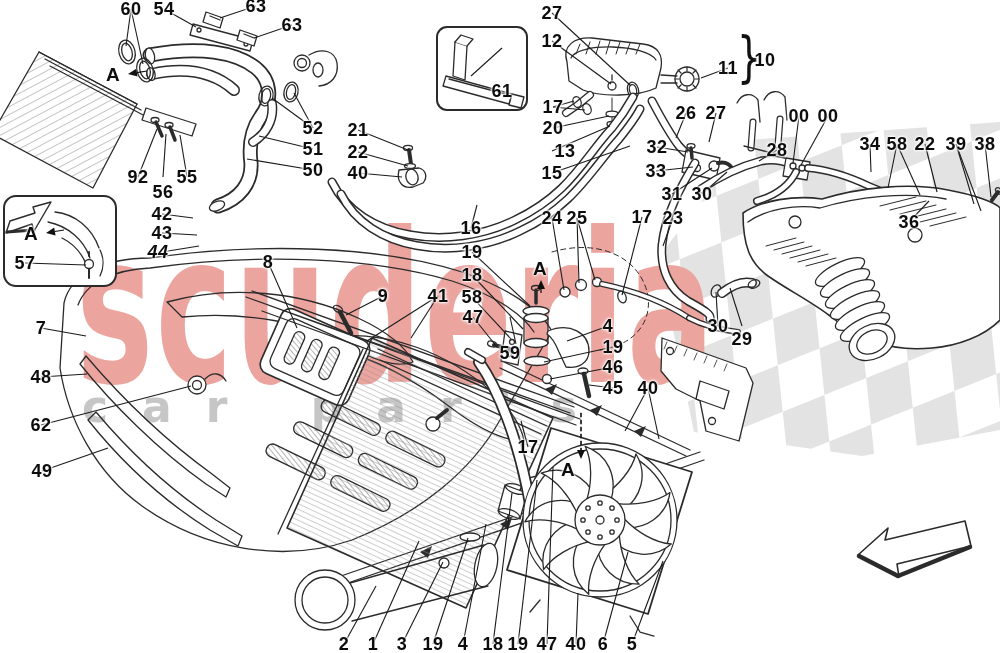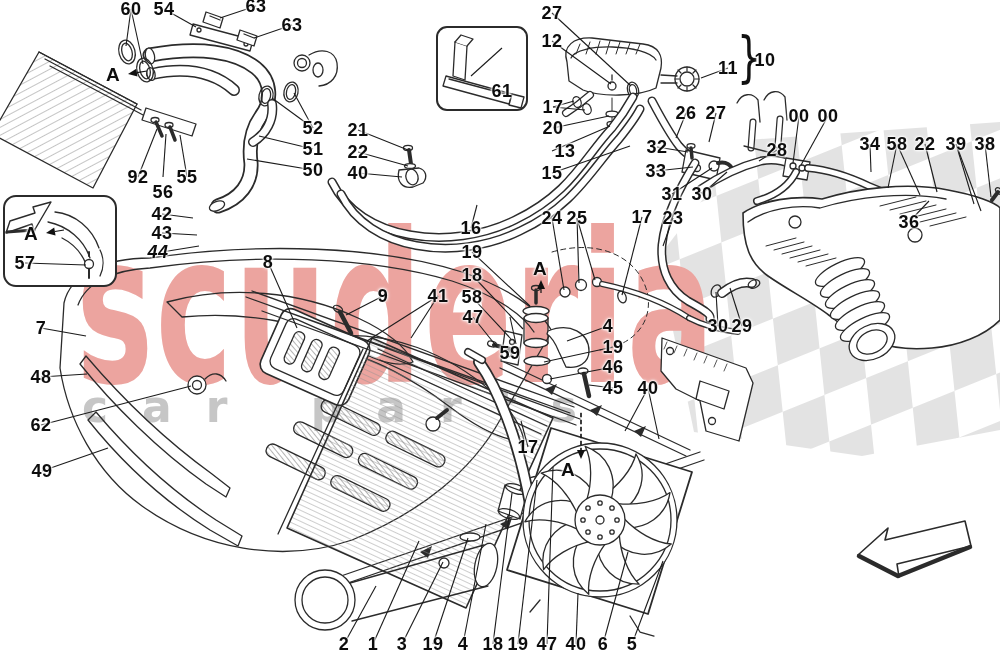--- a/index.html
+++ b/index.html
@@ -491,21 +491,21 @@
       <span class="callout" style="left: 472px; top: 275px;">18</span>
       <span class="callout" style="left: 472px; top: 297px;">58</span>
       <span class="callout" style="left: 473px; top: 317px;">47</span>
       <span class="callout" style="left: 510px; top: 317px; margin-top: 36px;">59</span>
       <span class="callout" style="left: 608px; top: 326px;">4</span>
       <span class="callout" style="left: 613px; top: 347px;">19</span>
       <span class="callout" style="left: 613px; top: 367px;">46</span>
       <span class="callout" style="left: 613px; top: 388px;">45</span>
       <span class="callout" style="left: 648px; top: 388px;">40</span>
       <span class="callout" style="left: 718px; top: 326px;">30</span>
-      <span class="callout" style="left: 742px; top: 326px;">29</span>
+      <span class="callout" style="left: 742px; top: 339px;">29</span>
       <span class="callout" style="left: 528px; top: 447px;">17</span>
       <span class="callout" style="left: 344px; top: 644px;">2</span>
       <span class="callout" style="left: 373px; top: 644px;">1</span>
       <span class="callout" style="left: 402px; top: 644px;">3</span>
       <span class="callout" style="left: 433px; top: 644px;">19</span>
       <span class="callout" style="left: 463px; top: 644px;">4</span>
       <span class="callout" style="left: 493px; top: 644px;">18</span>
       <span class="callout" style="left: 518px; top: 644px;">19</span>
       <span class="callout" style="left: 547px; top: 644px;">47</span>
       <span class="callout" style="left: 576px; top: 644px;">40</span>

